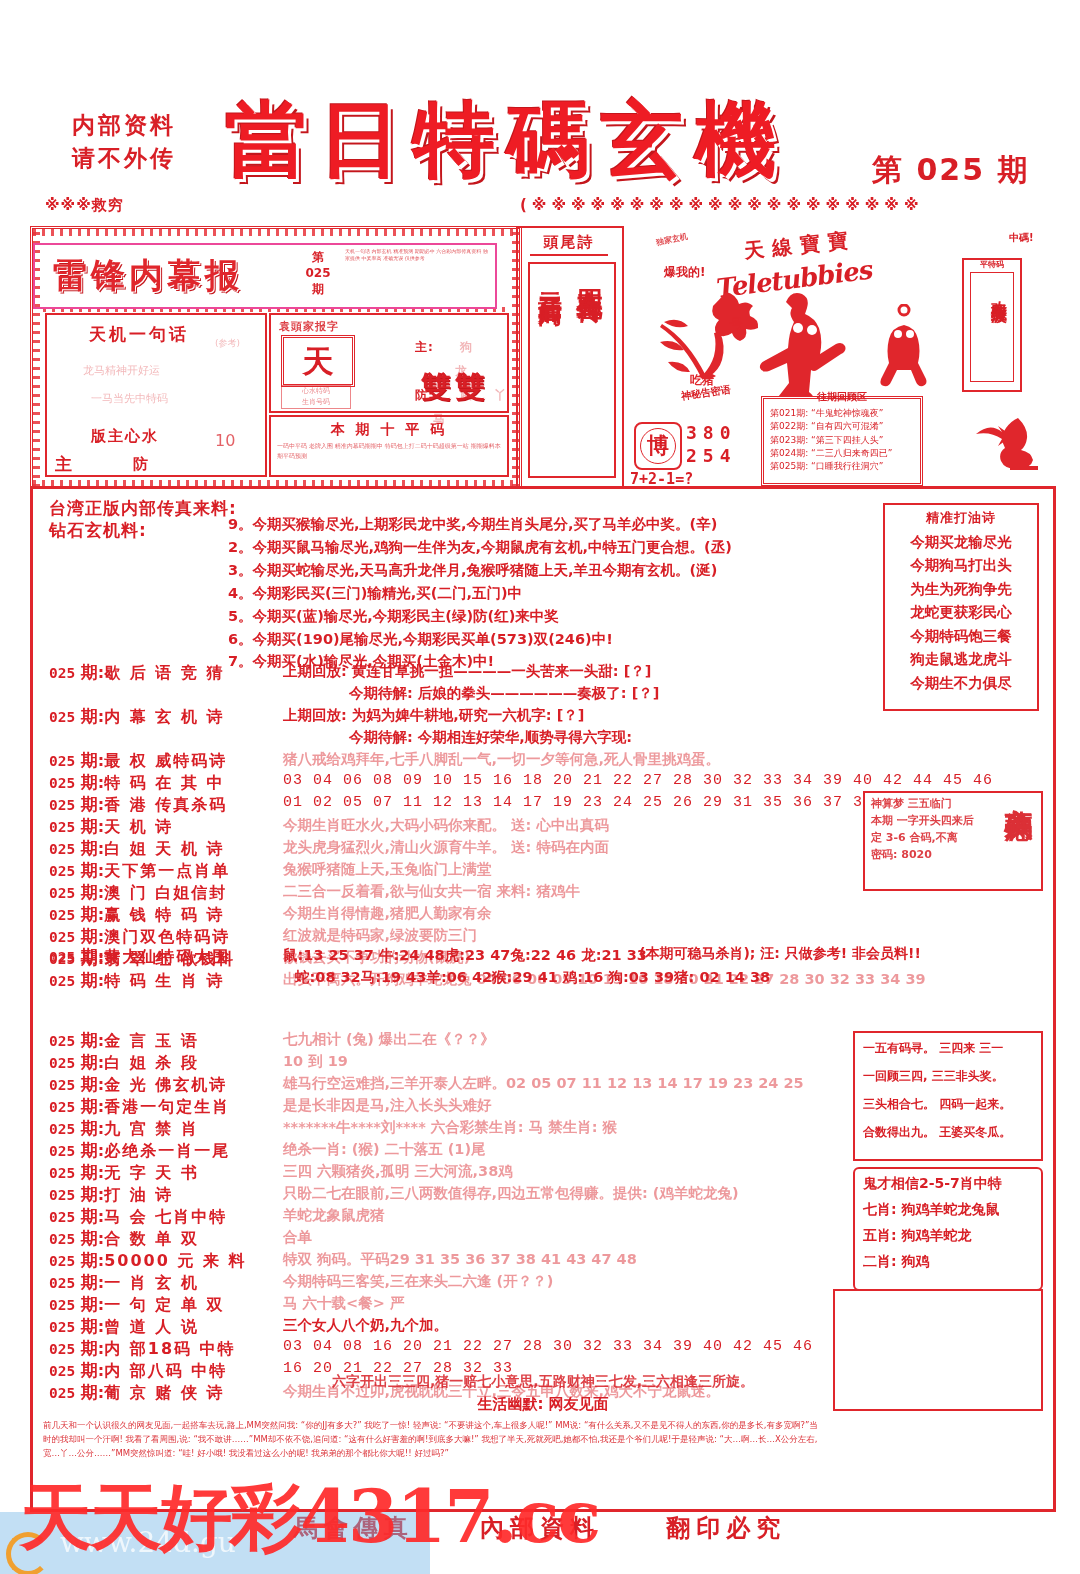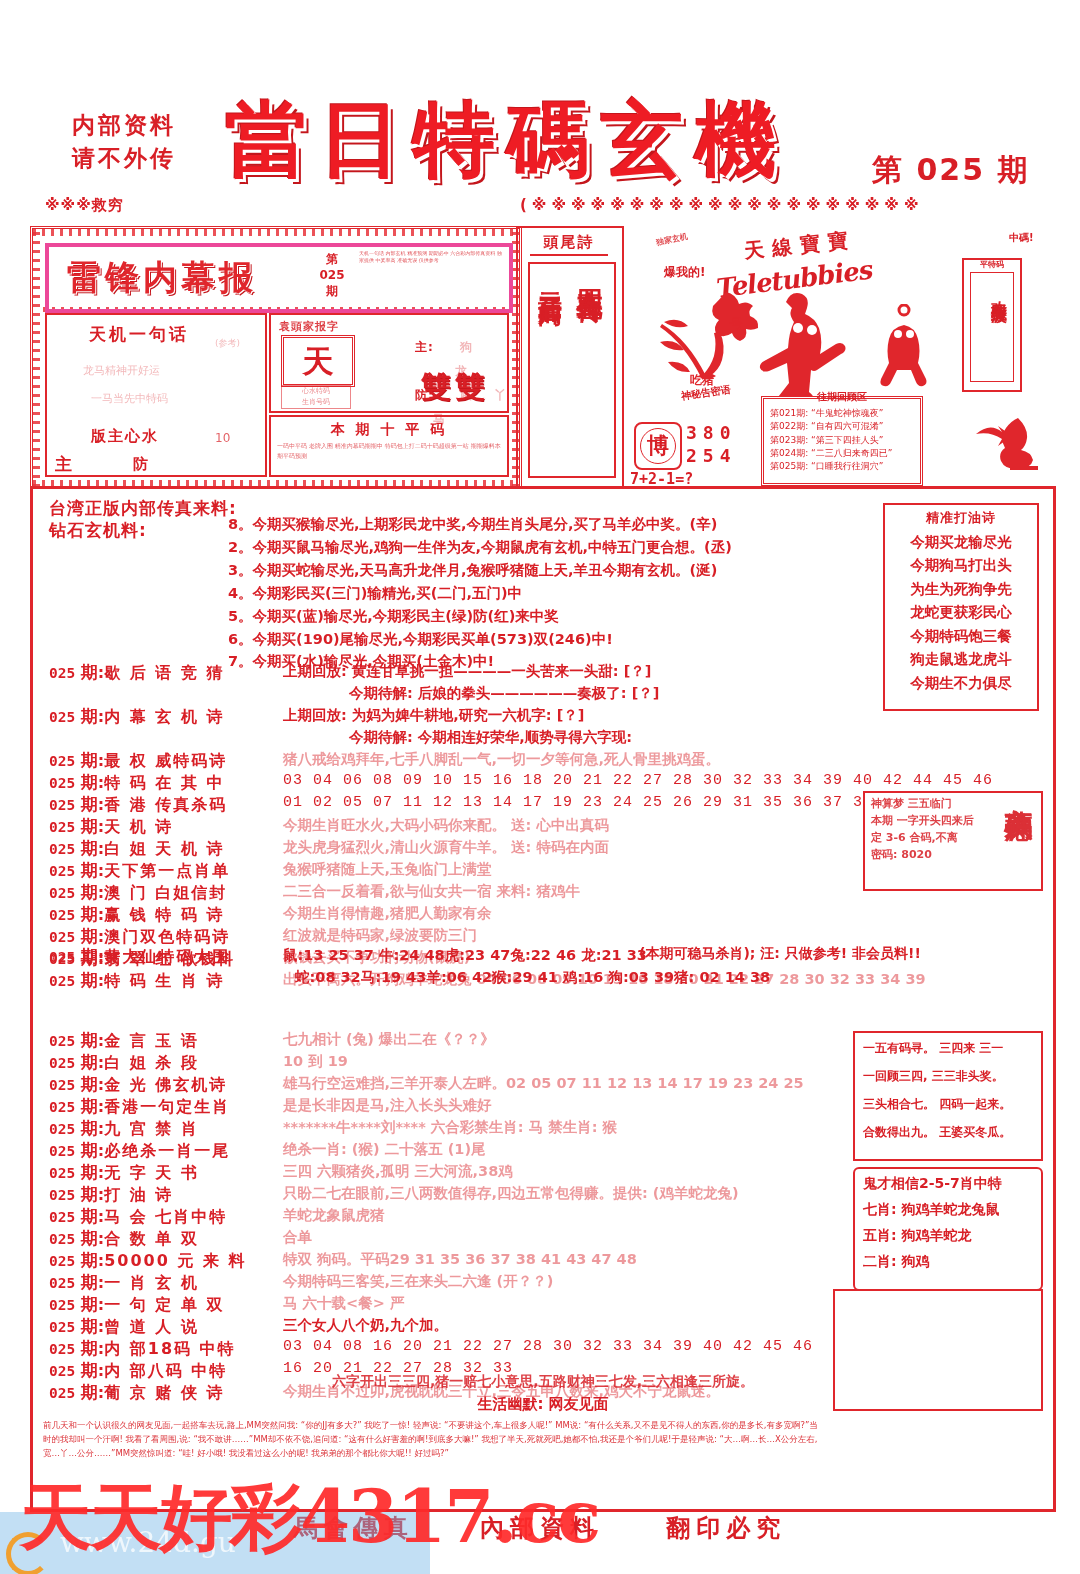--- a/index.html
+++ b/index.html
@@ -24,31 +24,31 @@
   .mast-issue{position:absolute;left:872px;top:55px;font-size:30px;font-weight:bold;letter-spacing:2px;}
   .mast-sub{position:absolute;left:45px;top:196px;font-size:15px;font-weight:bold;letter-spacing:1px;}
   .xrow{position:absolute;left:520px;top:196px;font-size:15px;font-weight:bold;letter-spacing:5px;white-space:nowrap;}
 
   
   .hero{position:absolute;left:30px;top:226px;width:1020px;height:258px;}
   .hero-news{position:absolute;left:0;top:0;width:486px;height:258px;border:3px double #e0262c;background:#fff;}
   .hatch{position:absolute;background:
       repeating-linear-gradient(90deg,#e8333a 0 3px,transparent 3px 9px);
       opacity:.85;}
-  .news-head{position:absolute;left:12px;top:14px;width:460px;height:62px;border:4px solid #ec4899;}
+  .news-head{position:absolute;left:0;top:14px;width:460px;height:62px;border:2px solid #ec4899;}
   .news-logo{position:absolute;left:18px;top:8px;font-size:34px;font-weight:bold;letter-spacing:4px;
     font-family:"DejaVu Serif","Liberation Serif",serif;color:#e0262c;
     text-shadow:1px 1px 0 #fff,2px 2px 0 #c4161c;white-space:nowrap;}
   .news-issue{position:absolute;left:266px;top:4px;width:34px;font-size:12px;font-weight:bold;line-height:1.35;text-align:center;}
   .news-fine{position:absolute;left:310px;top:3px;width:146px;font-size:5px;line-height:1.45;opacity:.78;}
   .news-l{position:absolute;left:12px;top:84px;width:218px;height:160px;border:2px solid #e0262c;}
   .news-l-t{position:absolute;left:42px;top:8px;font-size:17px;font-weight:bold;letter-spacing:3px;}
   .news-l-s{position:absolute;left:168px;top:22px;font-size:9px;opacity:.6;text-align:center;}
   .news-l-b{position:absolute;left:44px;top:112px;font-size:15px;font-weight:bold;letter-spacing:2px;}
-  .news-l-n{position:absolute;left:168px;top:116px;font-size:12px;opacity:.7;}
+  .news-l-n{position:absolute;left:168px;top:116px;font-size:16px;opacity:.7;}
   .news-l-z{position:absolute;left:8px;top:138px;font-size:17px;font-weight:bold;}
   .news-l-f{position:absolute;left:86px;top:140px;font-size:15px;font-weight:bold;}
   .ghost{opacity:.32;}
   .news-r{position:absolute;left:236px;top:84px;width:236px;height:96px;border:2px solid #e0262c;}
   .news-r-t{position:absolute;left:8px;top:4px;font-size:11px;font-weight:bold;letter-spacing:1px;opacity:.85;}
   .tian-box{position:absolute;left:10px;top:20px;width:68px;height:46px;border:3px double #e0262c;}
   .tian{position:absolute;left:0;top:0;width:68px;height:46px;line-height:46px;text-align:center;font-size:31px;font-weight:bold;
     font-family:"DejaVu Serif","Liberation Serif",serif;}
   .tian-sub{position:absolute;left:10px;top:70px;width:68px;height:22px;border:1px solid #e0262c;font-size:7px;line-height:1.6;text-align:center;opacity:.55;}
   .zf{position:absolute;left:96px;top:20px;font-size:12px;font-weight:bold;line-height:2.0;margin-left:48px;}
@@ -306,21 +306,21 @@
       </svg>
     </div>
   </div>
 
   <div class="body-frame">
 
     <div class="src">台湾正版内部传真来料:</div>
     <div class="src2">钻石玄机料:</div>
 
     <div class="dia">
-      <div>8。今期买猴输尽光,上期彩民龙中奖,今期生肖头尾分,买了马羊必中奖。(辛)</div>
+      <div>9。今期买猴输尽光,上期彩民龙中奖,今期生肖头尾分,买了马羊必中奖。(辛)</div>
       <div>2。今期买鼠马输尽光,鸡狗一生伴为友,今期鼠虎有玄机,中特五门更合想。(丞)</div>
       <div>3。今期买蛇输尽光,天马高升龙伴月,兔猴呼猪随上天,羊丑今期有玄机。(涎)</div>
       <div>4。今期彩民买(三门)输精光,买(二门,五门)中</div>
       <div>5。今期买(蓝)输尽光,今期彩民主(绿)防(红)来中奖</div>
       <div>6。今期买(190)尾输尽光,今期彩民买单(573)双(246)中!</div>
       <div>7。今期买(水)输尽光,今期买(土金木)中!</div>
     </div>
 
     <div class="rpoem">
       <div class="rpoem-t">精准打油诗</div>

